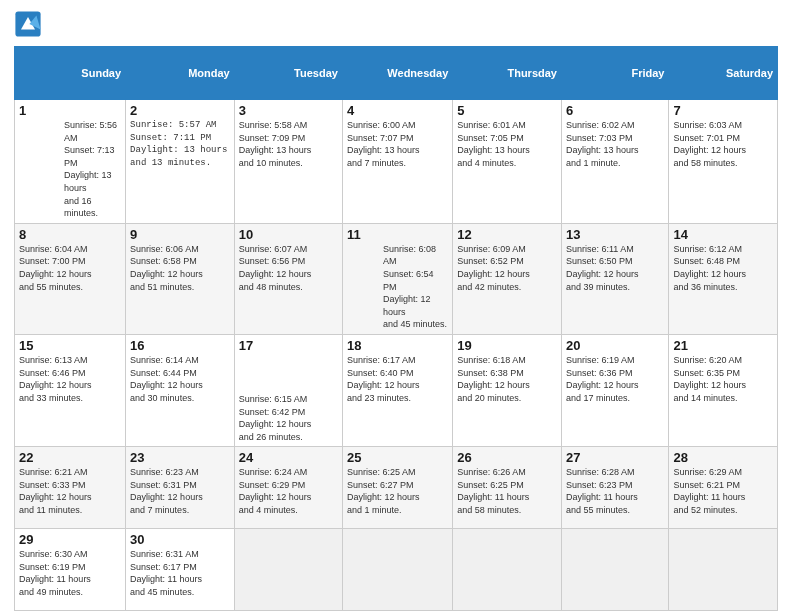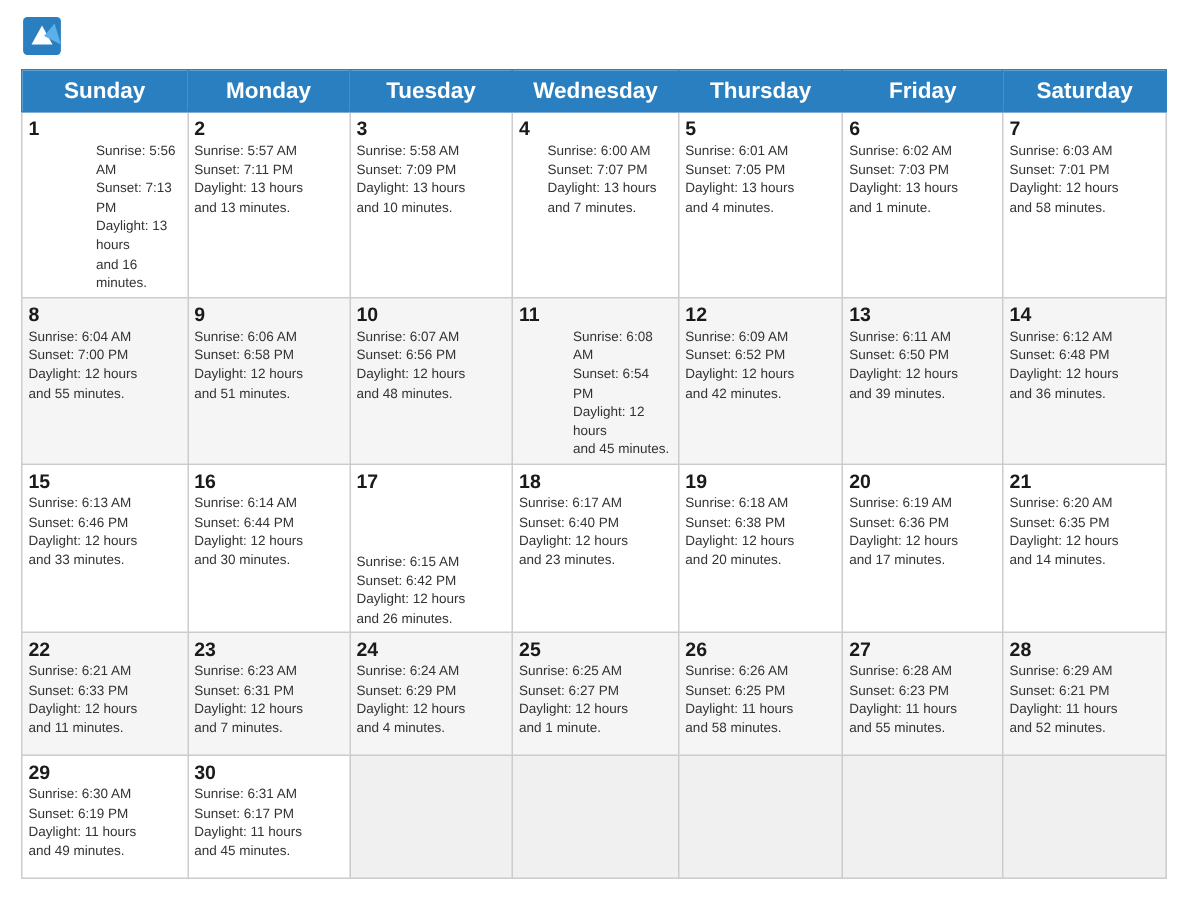--- a/index.html
+++ b/index.html
@@ -52,23 +52,23 @@
     }
     table {
       width: 100%;
       border-collapse: collapse;
       font-size: 9.5px;
     }
     thead tr th {
       background-color: #2a7fc1;
       color: #fff;
       font-weight: bold;
-      font-size: 15px;
-      padding: 5px 4px;
-      text-align: center;
+      font-size: 11px;
+      padding: 20px 4px;
+      text-align: right;
       border: 1px solid #2a7fc1;
     }
     tbody tr td {
       border: 1px solid #ccc;
       vertical-align: top;
       padding: 3px 4px;
       width: 113px;
       height: 82px;
       background: #fff;
     }
@@ -130,35 +130,35 @@
     <tr>
           <td>
             <span class="day-num">1</span>
             <div class="day-info" style="white-space: pre-line; margin-left: 45px;">Sunrise: 5:56 AM
 Sunset: 7:13 PM
 Daylight: 13 hours
 and 16 minutes.</div>
           </td>
           <td>
             <span class="day-num">2</span>
-            <div class="day-info" style="white-space: pre-line;">Sunrise: 5:57 AM
+            <div class="day-info" style="white-space: pre-line; font-family: Liberation Mono, monospace;">Sunrise: 5:57 AM
 Sunset: 7:11 PM
 Daylight: 13 hours
 and 13 minutes.</div>
           </td>
           <td>
             <span class="day-num">3</span>
             <div class="day-info" style="white-space: pre-line;">Sunrise: 5:58 AM
 Sunset: 7:09 PM
 Daylight: 13 hours
 and 10 minutes.</div>
           </td>
           <td>
             <span class="day-num">4</span>
-            <div class="day-info" style="white-space: pre-line; margin-left: 19px;">Sunrise: 6:00 AM
+            <div class="day-info" style="white-space: pre-line;">Sunrise: 6:00 AM
 Sunset: 7:07 PM
 Daylight: 13 hours
 and 7 minutes.</div>
           </td>
           <td>
             <span class="day-num">5</span>
             <div class="day-info" style="white-space: pre-line;">Sunrise: 6:01 AM
 Sunset: 7:05 PM
 Daylight: 13 hours
 and 4 minutes.</div>

